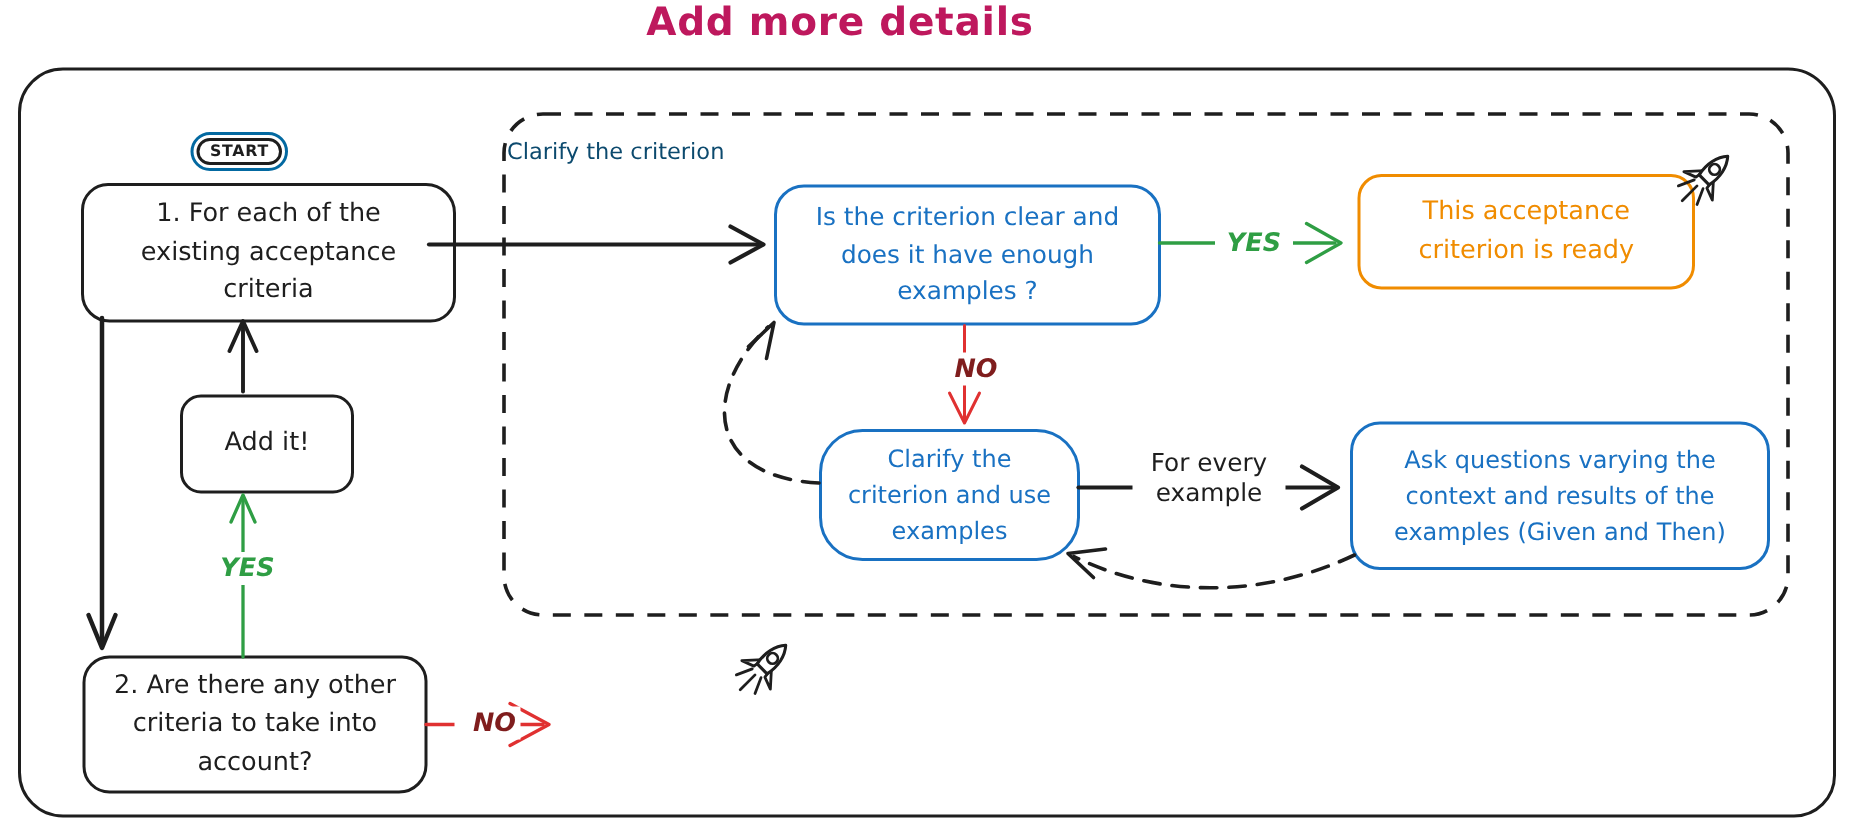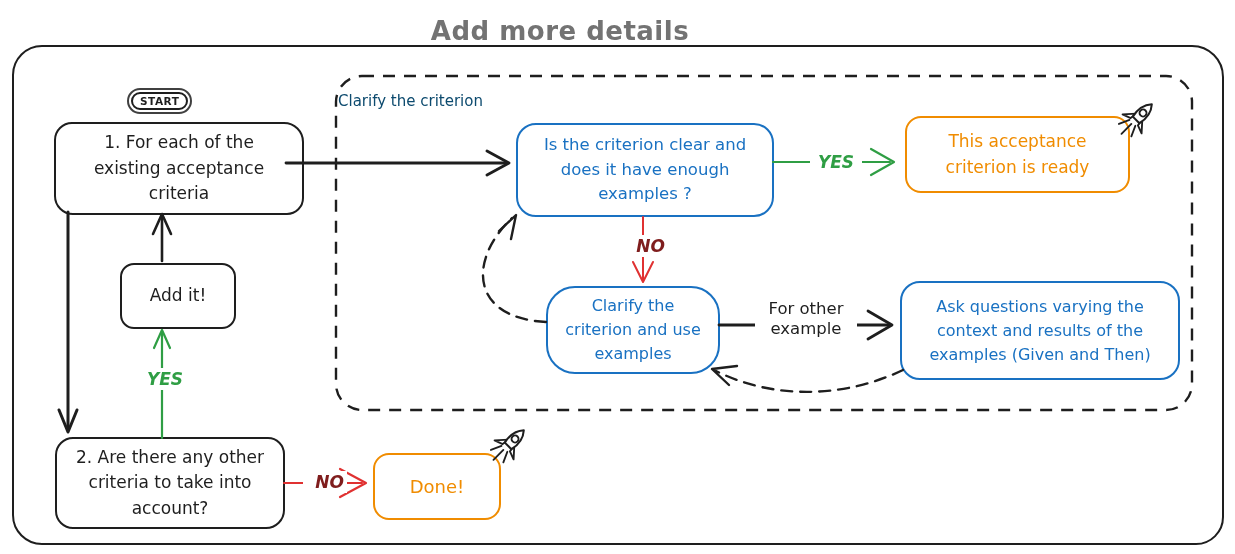--- a/index.html
+++ b/index.html
@@ -5,32 +5,32 @@
   html,body{margin:0;padding:0;background:#ffffff;}
   #canvas{
     position:relative;
     width:1235px;height:554px;
     background:#ffffff;
     font-family:"DejaVu Sans","Liberation Sans",sans-serif;
     color:#1e1e1e;
     overflow:hidden;
   }
   .title{
-    position:absolute;left:400px;top:16px;width:320px;
+    position:absolute;left:400px;top:0;width:320px;
     text-align:center;font-size:26px;font-weight:bold;
-    letter-spacing:0.5px;color:#737373;
+    letter-spacing:0.5px;color:#be185d;
   }
   .outer-frame{
     position:absolute;left:12px;top:45px;width:1208px;height:496px;
     border:2.5px solid #1e1e1e;border-radius:30px 32px 28px 30px;
     background:transparent;
   }
   .start-badge{
     position:absolute;left:127px;top:88px;
-    border:2px solid #404040;border-radius:14px;padding:2px;
+    border:2px solid #0369a1;border-radius:14px;padding:2px;
     background:#fff;z-index:2;
   }
   .start-badge-inner{
     border:2px solid #1e1e1e;border-radius:10px;
     padding:1px 7px;font-size:10.5px;font-weight:bold;letter-spacing:0.5px;
   }
   .node{
     position:absolute;display:flex;align-items:center;justify-content:center;
     text-align:center;white-space:pre-line;background:#fff;
     border:2.5px solid #1e1e1e;color:#1e1e1e;
@@ -71,21 +71,20 @@
   <div class="node" style="left:54px;top:122px;width:246px;height:89px;border-radius:18px 20px 17px 19px;">1. For each of the
 existing acceptance
 criteria</div>
 
   <div class="node" style="left:120px;top:263px;width:112px;height:62px;border-radius:14px;text-align:right;">Add it!</div>
 
   <div class="node" style="left:55px;top:437px;width:226px;height:88px;border-radius:18px 17px 19px 18px;">2. Are there any other
 criteria to take into
 account?</div>
 
-  <div class="node orange" style="left:373px;top:453px;width:124px;height:63px;border-radius:16px;font-size:18px;">Done!</div>
 
   <div class="group-label">Clarify the criterion</div>
 
   <div class="node blue" style="left:516px;top:123px;width:254px;height:90px;border-radius:20px;font-size:16.5px;">Is the criterion clear and
 does it have enough
 examples ?</div>
 
   <div class="node orange" style="left:905px;top:116px;width:221px;height:73px;border-radius:16px;">This acceptance
 criterion is ready</div>
 
@@ -153,21 +152,21 @@
   </svg>
 
   <div class="edge-label green" style="left:139px;top:368px;width:46px;">YES</div>
 
   <div class="edge-label green" style="left:810px;top:151px;width:46px;">YES</div>
 
   <div class="edge-label red" style="left:626px;top:235px;width:36px;">NO</div>
 
   <div class="edge-label red" style="left:303px;top:471px;width:38px;">NO</div>
 
-  <div class="edge-label black" style="left:755px;top:297px;width:102px;padding:2px 0;">For other
+  <div class="edge-label black" style="left:755px;top:297px;width:102px;padding:2px 0;">For every
 example</div>
 
   <svg class="rocket" style="left:1104px;top:90px;" width="62" height="62" viewBox="0 0 60 60">
     <g transform="rotate(45 30 30)" stroke="#1e1e1e" stroke-linecap="round" stroke-linejoin="round">
       <path d="M26,24 L17,34 L25,31 Z" fill="#ffffff" stroke-width="1.8"></path>
       <path d="M34,24 L43,34 L35,31 Z" fill="#ffffff" stroke-width="1.8"></path>
       <path d="M30,7 C34.5,12 36.5,20 34.5,28.5 L25.5,28.5 C23.5,20 25.5,12 30,7 Z" fill="#ffffff" stroke-width="2"></path>
       <circle cx="30" cy="19" r="3.4" fill="#ffffff" stroke-width="1.8"></circle>
       <path d="M25.5,33 L21,43" fill="none" stroke-width="1.8"></path>
       <path d="M29.5,34.5 L29.5,48" fill="none" stroke-width="1.8"></path>

